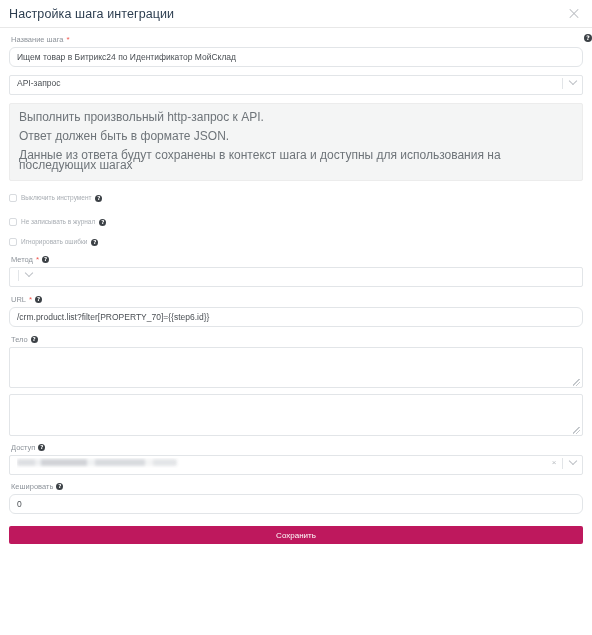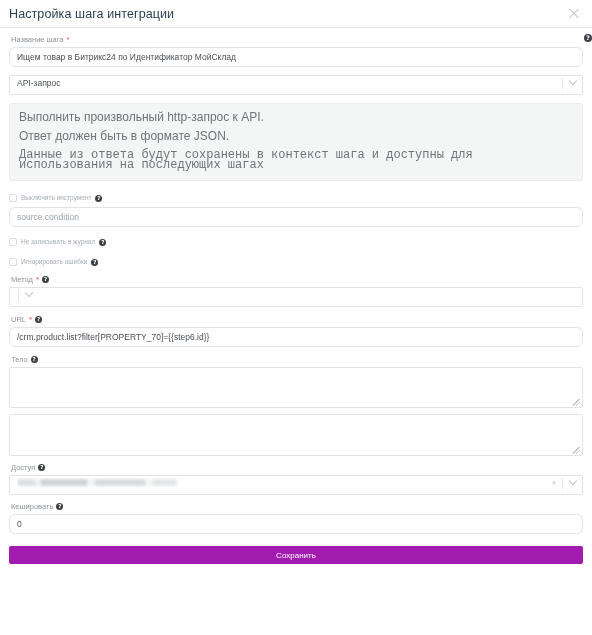--- a/index.html
+++ b/index.html
@@ -166,21 +166,21 @@
     border-radius: 2px;
     padding: 8px 9px 10px 9px;
     min-height: 69px;
   }
   .descbox p {
     margin: 0 0 9px 0;
     font-size: 12px;
     line-height: 10px;
     color: #6e7479;
   }
-  .descbox p:last-child { margin-bottom: 0; font-family: Liberation Mono, monospace; }
+  .descbox p:last-child { margin-bottom: 0; }
 
   
   .checkrow {
     display: flex;
     align-items: center;
     gap: 4px;
     height: 14px;
     cursor: pointer;
   }
   .cb {
@@ -217,21 +217,21 @@
     cursor: nwse-resize;
   }
 
   
   .save-btn {
     display: block;
     width: 100%;
     height: 18px;
     border: none;
     border-radius: 2px;
-    background: #a21caf;
+    background: #be185d;
     color: #ffffff;
     font-size: 8px;
     font-family: "Liberation Sans", sans-serif;
     cursor: pointer;
     line-height: 18px;
     text-align: center;
   }
 
   .gap-2 { height: 2px; }
   .gap-5 { height: 5px; }
@@ -289,21 +289,20 @@
 
     <div class="checkrow">
       <span class="cb"></span>
       <span class="cb-lbl">Выключить инструмент</span>
       <span class="help">?</span>
     </div>
 
     <div class="gap-2"></div>
 
     <div class="field">
-      <div class="input placeholderish">source.condition</div>
     </div>
 
     <div class="gap-8"></div>
 
     <div class="checkrow">
       <span class="cb"></span>
       <span class="cb-lbl">Не записывать в журнал</span>
       <span class="help">?</span>
     </div>
 

